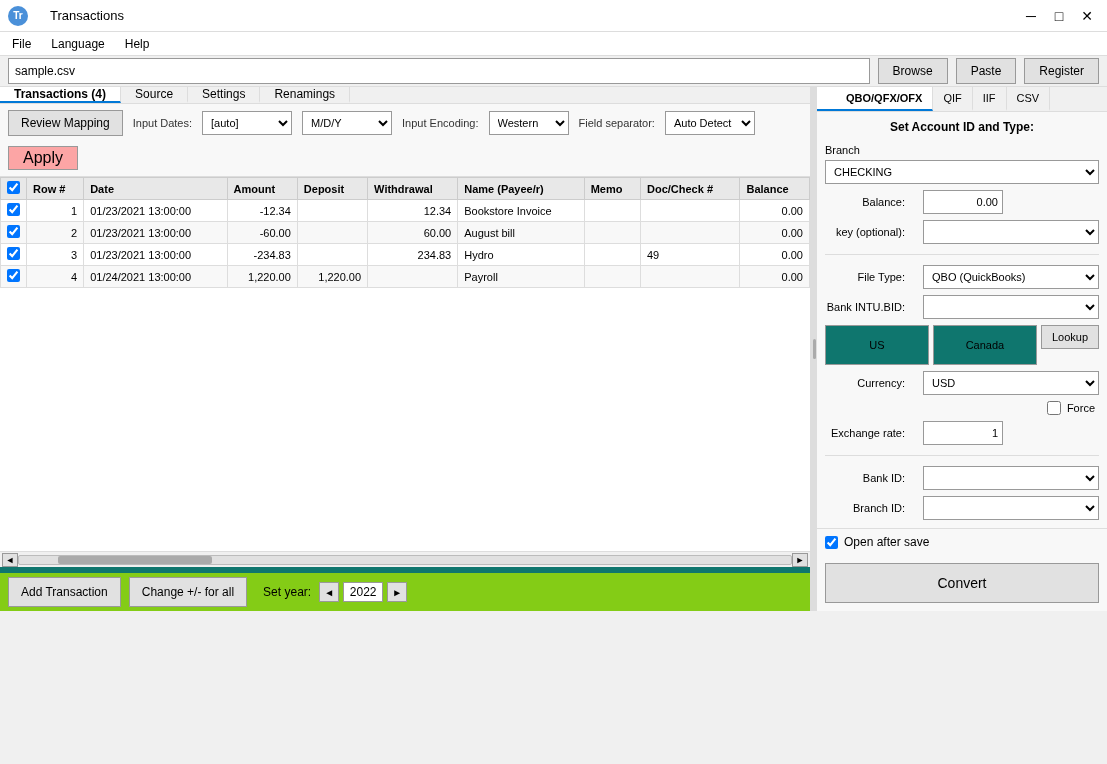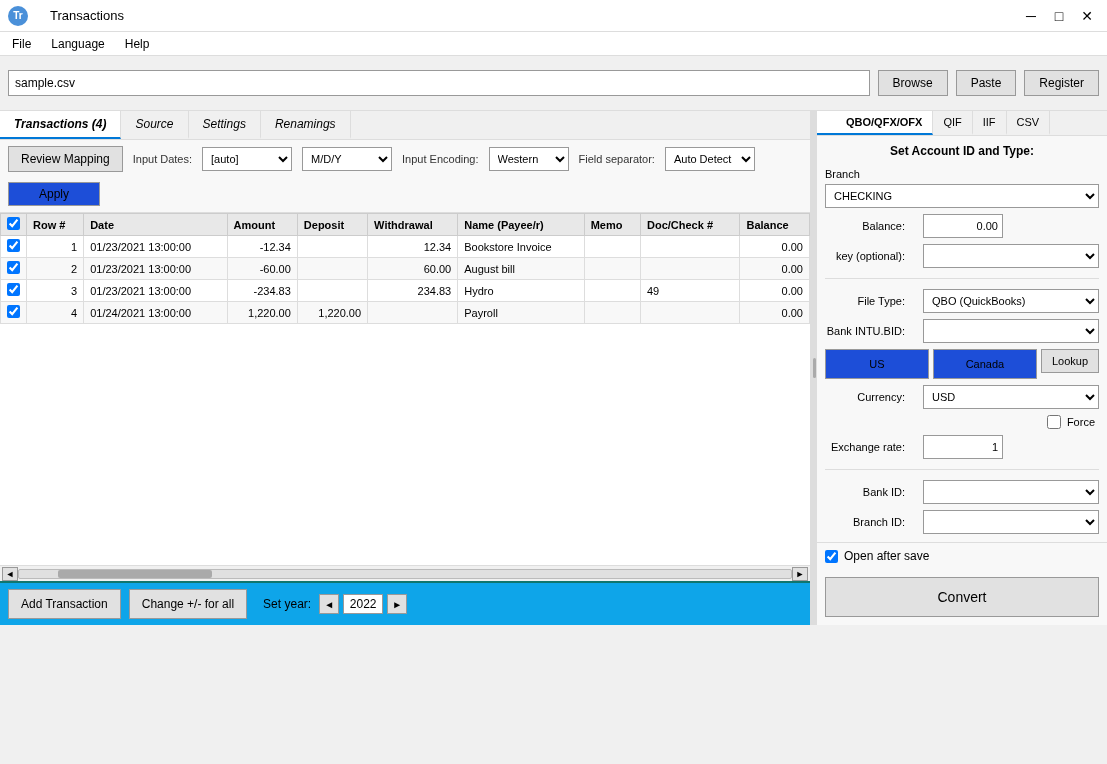--- a/index.html
+++ b/index.html
@@ -12,54 +12,54 @@
     }
     .title-bar-left { display: flex; align-items: center; gap: 22px; }
     .app-icon { width: 20px; height: 20px; background: #4a90d9; border-radius: 50%; display: flex; align-items: center; justify-content: center; color: #fff; font-size: 10px; font-weight: bold; }
     .title-text { font-size: 13px; }
     .title-bar-controls { display: flex; gap: 4px; }
     .title-btn { width: 24px; height: 20px; background: none; border: none; cursor: pointer; font-size: 14px; display: flex; align-items: center; justify-content: center; }
 
     .menu-bar { background: #fff; padding: 2px 8px; height: 24px; display: flex; align-items: center; gap: 12px; border-bottom: 1px solid #ddd; }
     .menu-item { font-size: 12px; cursor: pointer; padding: 2px 4px; }
 
-    .file-bar { display: flex; align-items: center; gap: 8px; padding: 14px 8px; background: #f0f0f0; border-bottom: 1px solid #ddd; }
+    .file-bar { display: flex; align-items: center; gap: 8px; padding: 2px 8px; background: #f0f0f0; border-bottom: 1px solid #ddd; }
     .file-input { flex: 1; height: 26px; border: 1px solid #999; padding: 2px 6px; font-size: 12px; background: #fff; }
     .file-btn { height: 26px; padding: 0 14px; border: 1px solid #999; background: #e1e1e1; cursor: pointer; font-size: 12px; }
 
     .content-area { display: flex; flex: 1; overflow: hidden; }
 
     .left-panel { flex: 1; display: flex; flex-direction: column; border-right: 1px solid #ddd; }
 
     .tabs { display: flex; background: #f0f0f0; border-bottom: 1px solid #ddd; }
-    .tab { padding: 6px 14px; cursor: pointer; font-size: 12px; border-right: 1px solid #ddd; border-bottom: 2px solid transparent; font-style: italic; }
+    .tab { padding: 0 14px; cursor: pointer; font-size: 12px; border-right: 1px solid #ddd; border-bottom: 2px solid transparent; }
     .tab.active { background: #fff; border-bottom: 2px solid #0078d7; font-weight: bold; }
 
     .toolbar { display: flex; align-items: center; gap: 10px; padding: 6px 8px; background: #f8f8f8; border-bottom: 1px solid #ddd; flex-wrap: wrap; }
     .review-btn { height: 26px; padding: 0 12px; border: 1px solid #999; background: #e1e1e1; cursor: pointer; font-size: 12px; }
     .label { font-size: 11px; color: #333; }
     .combo { height: 24px; border: 1px solid #999; font-size: 11px; background: #fff; padding: 0 4px; cursor: pointer; }
     .combo-wide { min-width: 90px; }
     .combo-medium { min-width: 80px; }
-    .apply-btn { height: 24px; padding: 0 30px; border: 1px solid #999; background: #1d4ed8; cursor: pointer; font-size: 12px; }
+    .apply-btn { height: 24px; padding: 0 14px; border: 1px solid #999; background: #fca5a5; cursor: pointer; font-size: 16px; }
 
     .table-container { flex: 1; overflow: auto; background: #fff; }
     table { width: 100%; border-collapse: collapse; font-size: 11px; }
     thead th { background: #e8e8e8; border: 1px solid #ccc; padding: 3px 6px; text-align: left; position: sticky; top: 0; white-space: nowrap; }
     tbody tr:nth-child(even) { background: #f8f8f8; }
     tbody td { border: 1px solid #ddd; padding: 3px 6px; white-space: nowrap; }
     td.number { text-align: right; }
     .check-col { width: 20px; text-align: center; }
 
     .scrollbar-area { height: 16px; background: #f0f0f0; border-top: 1px solid #ddd; display: flex; align-items: center; padding: 0 2px; }
     .scrollbar-track { flex: 1; height: 10px; background: #e0e0e0; border: 1px solid #bbb; border-radius: 2px; position: relative; }
     .scrollbar-thumb { position: absolute; left: 5%; width: 20%; height: 100%; background: #aaa; border-radius: 2px; }
     .scroll-btn { width: 16px; height: 14px; background: #e1e1e1; border: 1px solid #999; font-size: 9px; cursor: pointer; display: flex; align-items: center; justify-content: center; }
 
-    .bottom-bar { display: flex; align-items: center; gap: 8px; padding: 6px 8px; background: #0ea5e9; border-top: 2px solid #0f766e; height: 44px; }
+    .bottom-bar { display: flex; align-items: center; gap: 8px; padding: 6px 8px; background: #84cc16; border-top: 6px solid #0f766e; height: 44px; }
     .bottom-btn { height: 30px; padding: 0 12px; border: 1px solid #999; background: #e1e1e1; cursor: pointer; font-size: 12px; }
     .set-year-label { font-size: 12px; margin-left: 8px; }
     .year-nav { display: flex; align-items: center; gap: 4px; }
     .year-btn { width: 20px; height: 20px; border: 1px solid #999; background: #e1e1e1; cursor: pointer; font-size: 10px; display: flex; align-items: center; justify-content: center; }
     .year-val { font-size: 12px; width: 40px; text-align: center; border: 1px solid #999; background: #fff; padding: 2px 4px; }
 
     .right-panel { width: 290px; display: flex; flex-direction: column; background: #f8f8f8; }
 
     .right-tabs { display: flex; background: #f0f0f0; border-bottom: 1px solid #ddd; }
     .right-tab { padding: 5px 10px; cursor: pointer; font-size: 11px; border-right: 1px solid #ddd; border-bottom: 2px solid transparent; }
@@ -69,21 +69,21 @@
 
     .section-title { font-size: 12px; font-weight: bold; text-align: center; margin-bottom: 4px; }
     .field-row { display: flex; align-items: center; gap: 18px; }
     .field-label { font-size: 11px; min-width: 80px; text-align: right; }
     .field-label-left { font-size: 11px; }
     .full-combo { width: 100%; height: 24px; border: 1px solid #999; font-size: 11px; background: #fff; padding: 0 4px; }
     .num-input { width: 80px; height: 24px; border: 1px solid #999; font-size: 11px; background: #fff; padding: 0 4px; text-align: right; }
 
     .default-section { display: flex; flex-direction: column; gap: 4px; }
     .btn-group { display: flex; gap: 4px; }
-    .sm-btn { flex: 1; height: 30px; border: 1px solid #999; background: #1d4ed8; cursor: pointer; font-size: 11px; }
+    .sm-btn { flex: 1; height: 40px; border: 1px solid #999; background: #0f766e; cursor: pointer; font-size: 11px; }
     .lookup-btn { height: 24px; padding: 0 10px; border: 1px solid #999; background: #e1e1e1; cursor: pointer; font-size: 11px; }
 
     .checkbox-row { display: flex; align-items: center; gap: 6px; }
     .checkbox-row input[type=checkbox] { width: 14px; height: 14px; }
 
     .divider { height: 1px; background: #ddd; margin: 4px 0; }
 
     .convert-btn { width: 100%; height: 40px; background: #e1e1e1; border: 1px solid #999; font-size: 14px; cursor: pointer; margin-top: 4px; }
 
     .open-after-save-row { display: flex; align-items: center; gap: 6px; padding: 6px 8px; border-top: 1px solid #ddd; background: #f8f8f8; }

